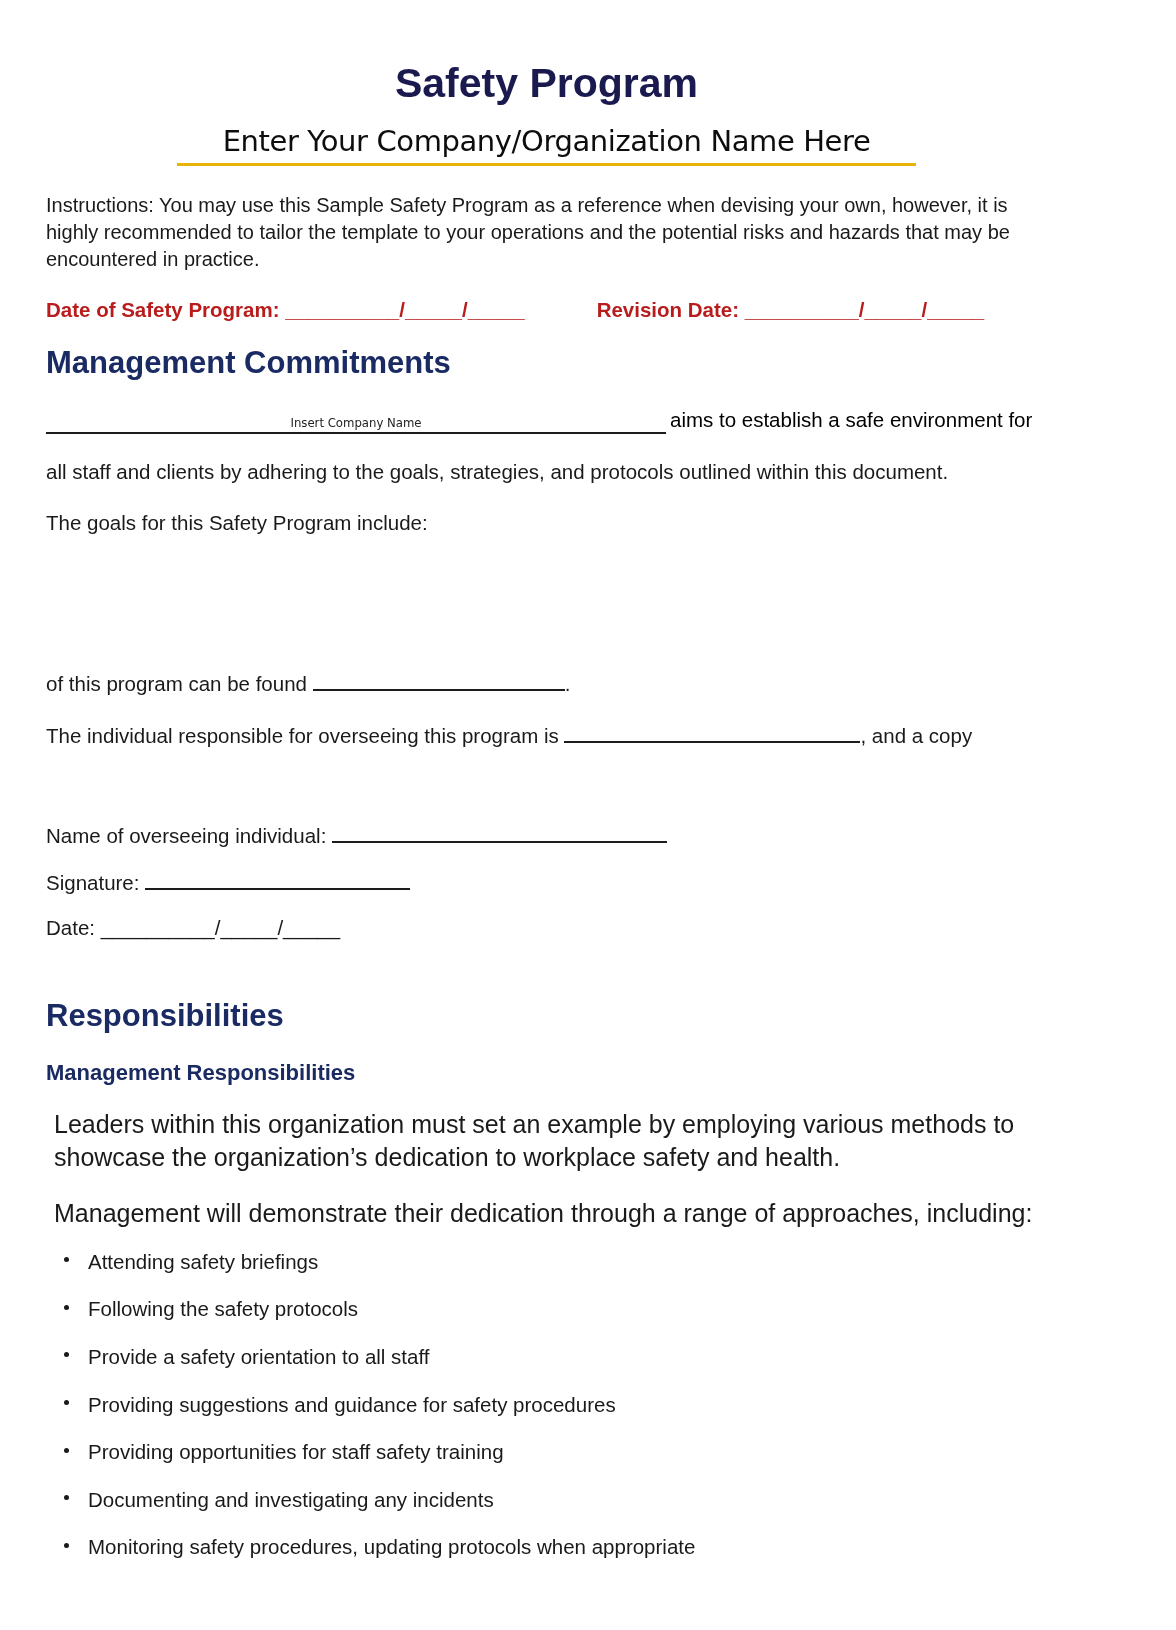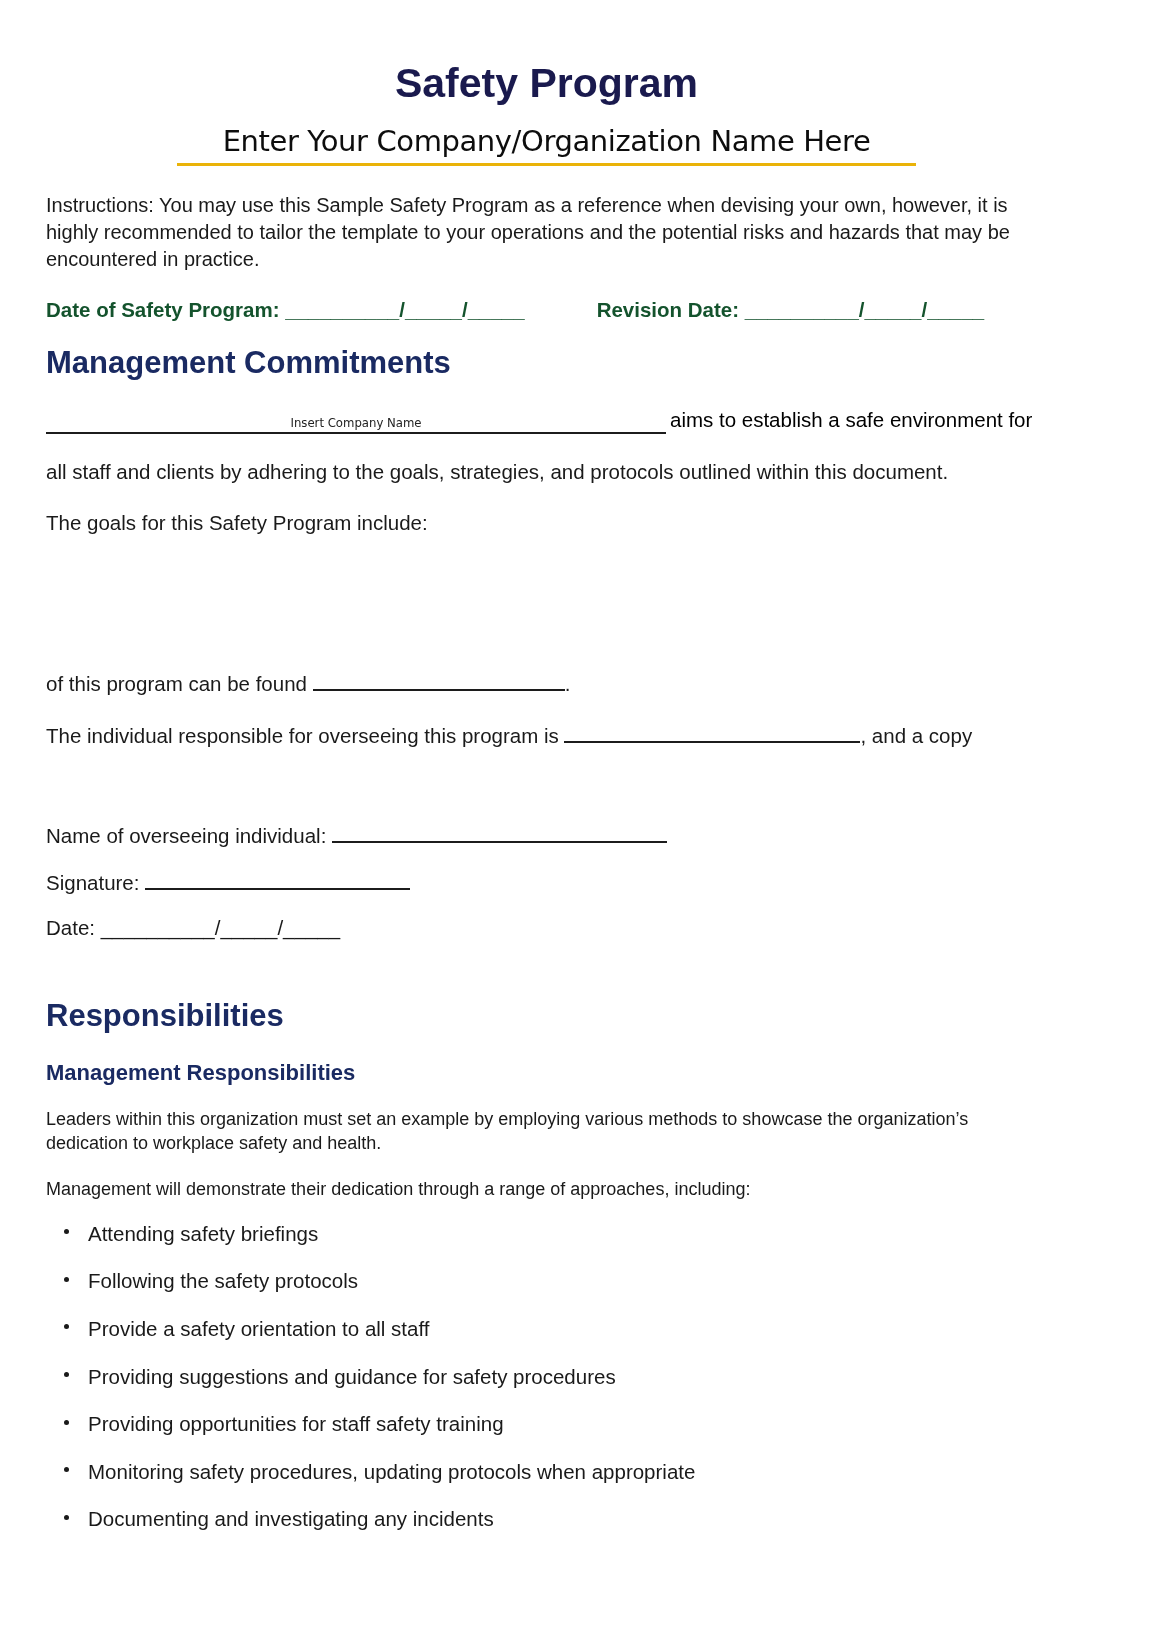--- a/index.html
+++ b/index.html
@@ -58,21 +58,21 @@
     color: #1a1a1a;
     max-width: 1010px;
   }
 
   .date-row {
     display: flex;
     align-items: flex-start;
     margin-top: 26px;
     font-size: 20.5px;
     font-weight: bold;
-    color: #14532d;
+    color: #b91c1c;
   }
   .date-row .field-left { white-space: nowrap; }
   .date-row .spacer { width: 72px; flex: 0 0 auto; }
 
   h2.section {
     font-size: 31px;
     font-weight: bold;
     color: #1a2a62;
     margin: 22px 0 0 0;
     line-height: 1.2;
@@ -136,22 +136,22 @@
   .field-line {
     font-size: 20.5px;
     color: #1a1a1a;
     margin-top: 24px;
     line-height: 1.2;
   }
   .field-line.next { margin-top: 20px; }
 
   .para-block { margin-top: 22px; }
   .para-block p {
-    margin: 0;
-    font-size: 18px;
+    margin: 8px;
+    font-size: 25px;
     line-height: 1.33;
     color: #1a1a1a;
     max-width: 1020px;
   }
 
   ul.bullets {
     list-style: none;
     margin: 20px 0 0 0;
     padding: 0;
   }
@@ -243,17 +243,17 @@
   <div class="para-block">
     <p>Management will demonstrate their dedication through a range of approaches, including:</p>
   </div>
 
   <ul class="bullets">
     <li><span class="dot"></span><span>Attending safety briefings</span></li>
     <li><span class="dot"></span><span>Following the safety protocols</span></li>
     <li><span class="dot"></span><span>Provide a safety orientation to all staff</span></li>
     <li><span class="dot"></span><span>Providing suggestions and guidance for safety procedures</span></li>
     <li><span class="dot"></span><span>Providing opportunities for staff safety training</span></li>
+    <li><span class="dot"></span><span>Documenting and investigating any incidents</span></li>
     <li><span class="dot"></span><span>Monitoring safety procedures, updating protocols when appropriate</span></li>
-    <li><span class="dot"></span><span>Documenting and investigating any incidents</span></li>
   </ul>
 
 </div>
 
 </body></html>

